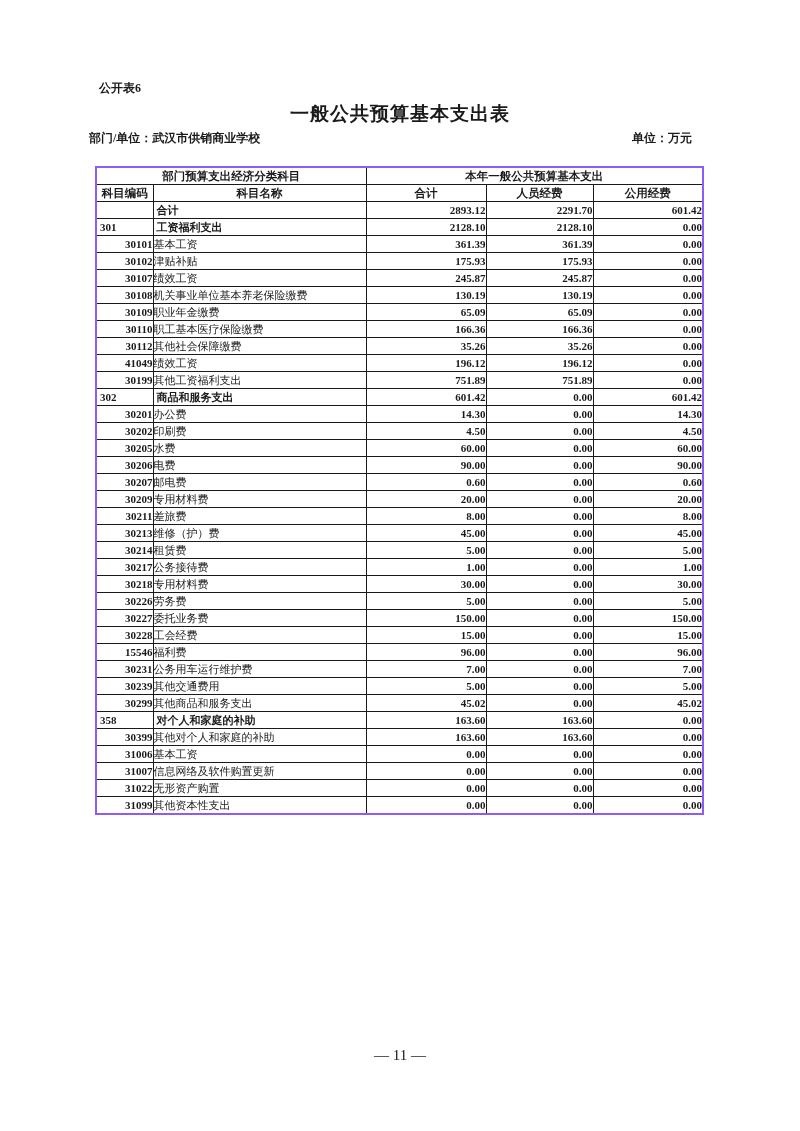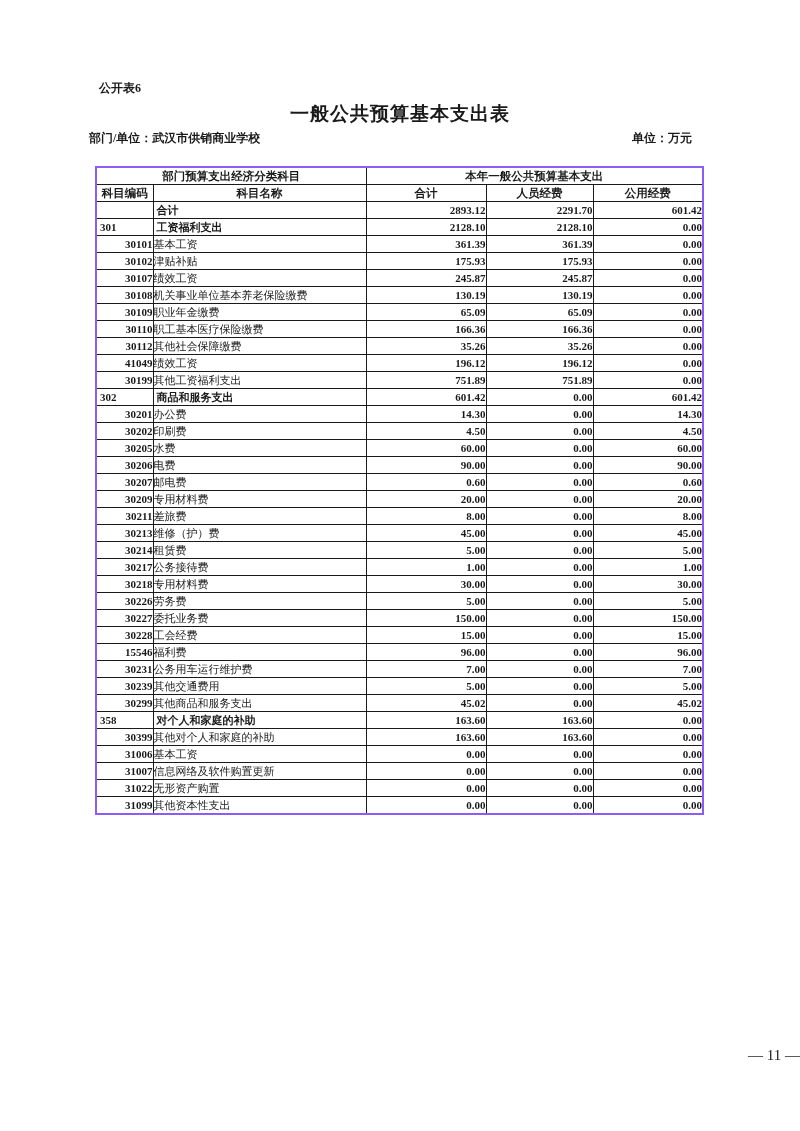--- a/index.html
+++ b/index.html
@@ -47,21 +47,21 @@
   td.name{text-align:left;padding-left:18px;font-weight:normal;}
   td.num{text-align:right;padding-right:5px;font-weight:bold;}
   tr.row-section td.code, tr.row-total td.code{
     text-align:left;padding-left:3px;font-weight:bold;margin-left:28px;
   }
   tr.row-section td.name, tr.row-total td.name{
     padding-left:3px;font-weight:bold;
   }
   .page-number{
     position:absolute;left:0;right:0;top:1047px;
-    text-align:right;font-size:15px;
+    text-align:center;font-size:15px;
   }
 </style>
 </head>
 <body>
 
 <div class="page">
 
   <div class="form-label">公开表6</div>
 
   <div class="doc-title">一般公共预算基本支出表</div>

